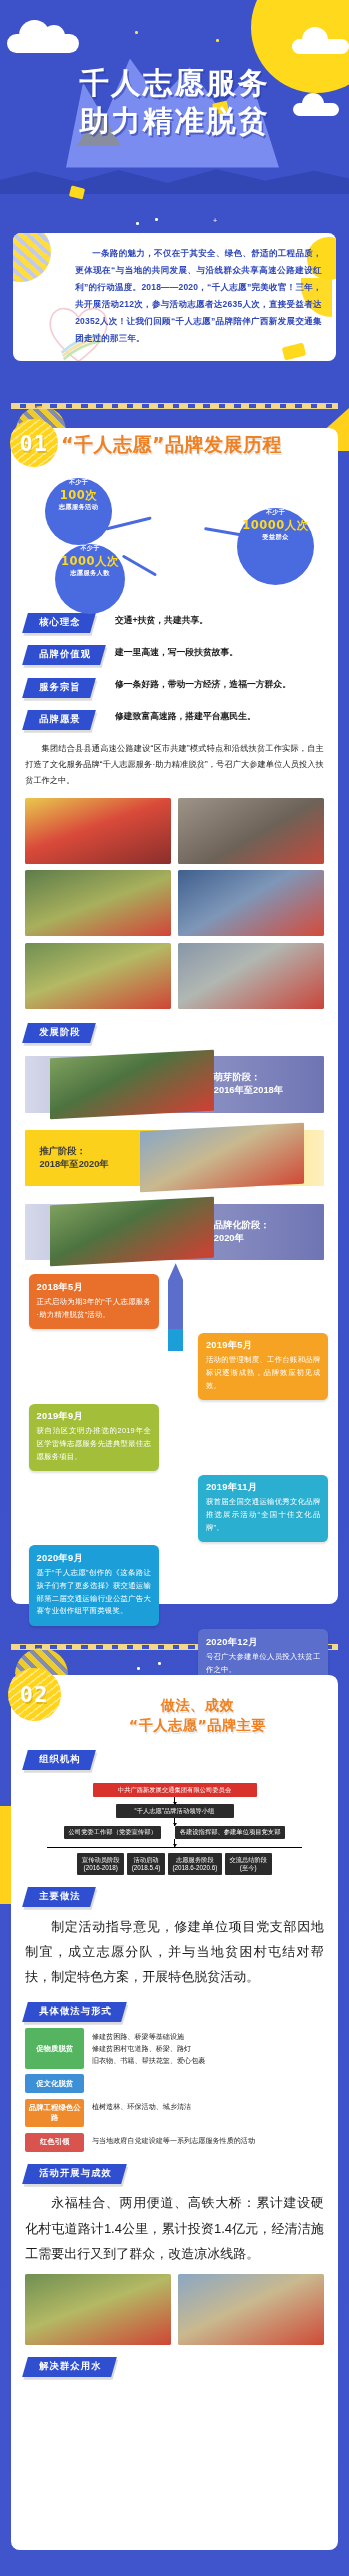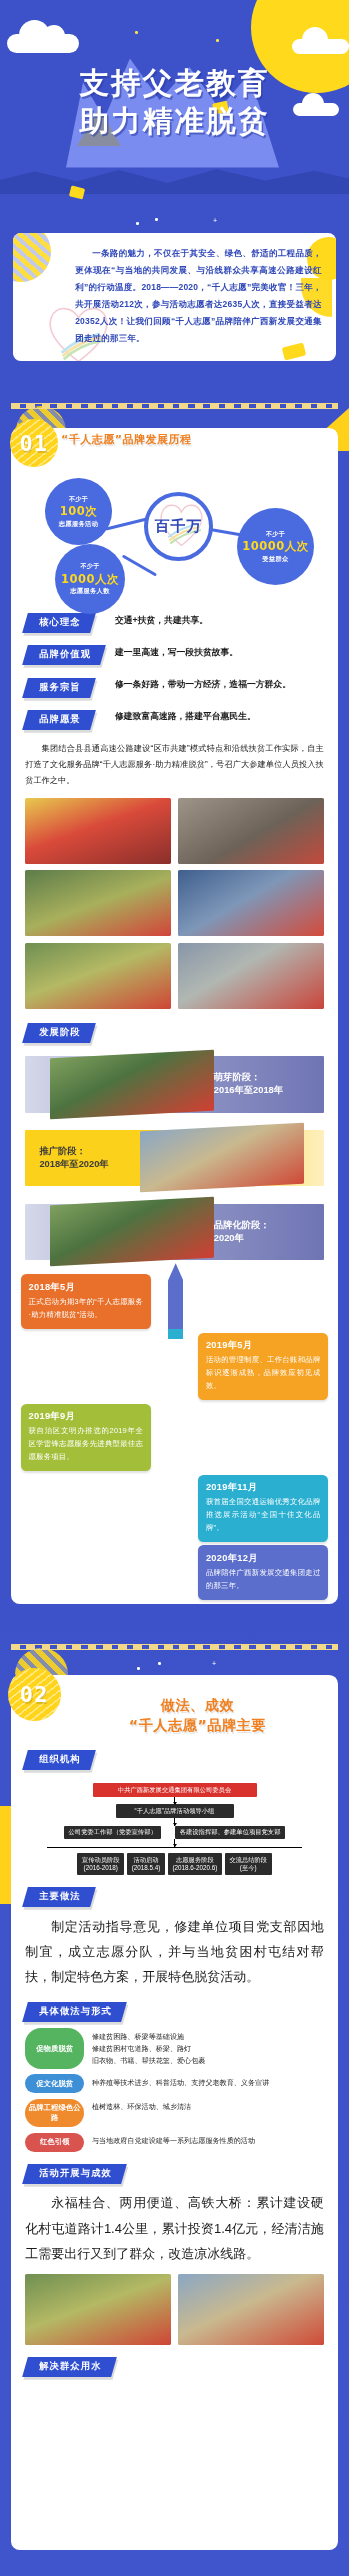--- a/index.html
+++ b/index.html
@@ -137,31 +137,31 @@
   .sec-badge .num {
     position: relative; z-index: 2; color: #fff; font-weight: 900; font-size: 22px;
     letter-spacing: 1.1px; font-family: "DejaVu Sans Mono", monospace;
     text-shadow: 1.1px 1.6px 0 rgba(0,0,0,.13);
   }
   .sec-badge .sheen {
     position: absolute; inset: 0; z-index: 1;
     background: repeating-linear-gradient(-38deg, rgba(255,255,255,.45) 0 1.6px, transparent 1.6px 6px);
   }
   .sec-title {
-    position: absolute; color: #f08020; font-weight: 900; font-size: 11px;
+    position: absolute; color: #f08020; font-weight: 900; font-size: 19px;
     letter-spacing: 0.5px; z-index: 8; text-shadow: 1.1px 1.6px 0 rgba(0,0,0,.10);
     font-family: "DejaVu Sans", sans-serif;
   }
 
   
   .hub { position: relative; width: 327px; height: 148px; }
   .hub .node {
     position: absolute; border-radius: 50%; background: #4a6ae0;
     display: flex; flex-direction: column; align-items: center;
-    justify-content: center; color: #fff; text-align: center; z-index: 3;
+    justify-content: flex-start; color: #fff; text-align: center; z-index: 3;
   }
   .node .small { font-size: 6px; font-weight: 700; letter-spacing: 0.3px; }
   .node .big { font-size: 11.5px; font-weight: 900; color: #ffd91c; letter-spacing: 0.5px;
                font-family: "DejaVu Sans", sans-serif; margin: 0.5px 0; }
   .node .lbl { font-size: 6.3px; font-weight: 700; letter-spacing: 0.3px; }
   .hub .center {
     position: absolute; left: 133px; top: 30px; width: 69px; height: 69px;
     border-radius: 50%; background: #fff; border: 4.9px solid #4a6ae0; z-index: 4;
     display: flex; align-items: center; justify-content: center; overflow: hidden;
   }
@@ -221,21 +221,21 @@
   }
   .stage .stext { position: absolute; z-index: 3; }
   .stage .stext .t1 { font-size: 9.3px; font-weight: 700; line-height: 1.45; }
   .stage .stext .t2 { font-size: 9.3px; font-weight: 700; line-height: 1.45; }
   .stage.purple .stext { color: #ffffff; right: 12px; text-align: left; width: 98px; }
   .stage.yellow .stext { color: #3b3b3b; left: 14.2px; text-align: left; width: 101px; }
   .stage.purple .sphoto { left: 25px; }
   .stage.yellow .sphoto { right: 19.7px; }
 
   
-  .tl { position: relative; width: 327px; }
+  .tl { position: relative; width: 327px; padding-left: 8px; }
   .tl-card {
     position: relative; width: 130px; border-radius: 5.5px; padding: 6.6px 7.7px 7.7px;
     color: #fff; box-shadow: 0 1.1px 2.2px rgba(0,0,0,.12); z-index: 2;
   }
   .tl-card .tdate { font-size: 9.3px; font-weight: 700; margin-bottom: 2.2px; letter-spacing: 0.3px; }
   .tl-card .tbody { font-size: 7.4px; line-height: 1.72; text-align: justify; letter-spacing: 0.2px; }
   .tl-row { display: flex; margin-bottom: 3.3px; }
   .tl-row.left { justify-content: flex-start; padding-left: 9.8px; }
   .tl-row.right { justify-content: flex-end; padding-right: 9.8px; }
   .arrow {
@@ -258,21 +258,21 @@
     border-left: 2.2px solid transparent; border-right: 2.2px solid transparent;
     border-top: 3.3px solid #000;
   }
   .hline { height: 0.8px; background: #000; }
 
   
   .pill-list { margin-top: 6.6px; }
   .pill-item { display: flex; align-items: stretch; margin-bottom: 5.5px; }
   .pill {
     flex: 0 0 59px; background: #5bbf6a; color: #fff; font-size: 7.4px;
-    font-weight: 700; border-radius: 16px; display: flex; align-items: center;
+    font-weight: 700; border-radius: 2px; display: flex; align-items: center;
     justify-content: center; padding: 4.4px 3.3px; text-align: center; line-height: 1.35;
   }
   .pill.green { background: #55b45f; }
   .pill.blue  { background: #3d8fd6; }
   .pill.orange{ background: #ef8b2c; }
   .pill.red   { background: #d9534f; }
   .pill-body {
     flex: 1; padding: 2.2px 0 2.2px 7.7px; font-size: 7.1px; line-height: 1.7; color: #222;
   }
   .pill-body .dash { display: block; }
@@ -300,21 +300,21 @@
   <div class="deco y-diamond d1"></div>
   <div class="deco y-diamond d2"></div>
   <div class="dotY" style="top:31px;left:135px;"></div>
   <div class="dotY" style="top:39px;left:216px;"></div>
   <div class="dotY" style="top:131px;left:219px;"></div>
   <div class="dotW" style="top:222px;left:136px;"></div>
   <div class="dotW" style="top:218px;left:155px;"></div>
   <div class="plusW" style="top:218px;left:213px;">+</div>
 
   <div class="hero-title">
-    <div class="l1">支持父老教育</div>
+    <div class="l1">千人志愿服务</div>
     <div class="l2">助力精准脱贫</div>
   </div>
 
   <div class="intro-card">
     <div class="intro-deco-l"></div>
     <div class="intro-deco-r1"></div>
     <div class="intro-deco-r2"></div>
     <svg class="intro-deco-heart" viewBox="0 0 130 120">
       <path d="M65 112 C20 78 6 52 16 30 C25 10 52 10 65 32 C78 10 105 10 114 30 C124 52 110 78 65 112 Z" fill="none" stroke="#e79aa8" stroke-width="3"></path>
       <path d="M34 96 Q62 70 104 62" stroke="#7ec8e3" stroke-width="5" fill="none"></path>
@@ -355,29 +355,20 @@
         <div class="big">10000人次</div>
         <div class="lbl">受益群众</div>
       </div>
 
       <div class="node" style="left:44px;top:82px;width:70px;height:70px;">
         <div class="small">不少于</div>
         <div class="big">1000人次</div>
         <div class="lbl">志愿服务人数</div>
       </div>
 
-      <div class="center">
-        <svg class="heartbg" viewBox="0 0 100 96">
-          <path d="M50 90 C14 62 4 40 13 23 C21 7 42 7 50 25 C58 7 79 7 87 23 C96 40 86 62 50 90 Z" fill="none" stroke="#e79aa8" stroke-width="2.5"></path>
-          <path d="M24 74 Q50 54 84 48" stroke="#7ec8e3" stroke-width="4" fill="none"></path>
-          <path d="M26 80 Q52 60 86 54" stroke="#f3c14a" stroke-width="4" fill="none"></path>
-          <path d="M28 86 Q54 66 88 60" stroke="#8ecb6a" stroke-width="4" fill="none"></path>
-        </svg>
-        <div class="ctext">百千万</div>
-      </div>
     </div>
 
     <div style="padding:2.2px 14.2px 0 14.2px;">
       <div class="concept-row">
         <div class="lwrap"><div class="plabel"><span>核心理念</span></div></div>
         <div class="ctext">交通+扶贫，共建共享。</div>
       </div>
       <div class="concept-row">
         <div class="lwrap"><div class="plabel"><span>品牌价值观</span></div></div>
         <div class="ctext">建一里高速，写一段扶贫故事。</div>
@@ -466,26 +457,33 @@
       </div>
 
       <div class="tl-row right">
         <div class="arrow" style="background:#2aafd0;left:157px;top:-3.3px;height:68px;"></div>
         <div class="tl-card" style="background:#2aafd0">
           <div class="tdate">2019年11月</div>
           <div class="tbody">获首届全国交通运输优秀文化品牌推选展示活动“全国十佳文化品牌”。</div>
         </div>
       </div>
 
+      <div class="tl-row left">
+        <div class="tl-card" style="background:#1c9fd8">
+          <div class="tdate">2020年9月</div>
+          <div class="tbody">基于“千人志愿”创作的《这条路让孩子们有了更多选择》获交通运输部第二届交通运输行业公益广告大赛专业创作组平面类银奖。</div>
+        </div>
+        <div class="arrow" style="background:#1c9fd8;left:157px;top:0;height:77px;"></div>
+      </div>
 
       <div class="tl-row right">
         <div class="arrow" style="background:#5b6ecb;left:157px;top:-11px;height:66px;"></div>
         <div class="tl-card" style="background:#5b6ecb">
           <div class="tdate">2020年12月</div>
-          <div class="tbody">品牌陪伴广西新发展交通集团走过的那三年。</div>
+          <div class="tbody">号召广大参建单位人员投入扶贫工作之中。</div>
         </div>
       </div>
     </div>
     <div class="footer-space"></div>
   </div>
 
   <div class="road-dash" style="top:1644px;"></div>
   <div class="stripe-ball" style="top:1648px;left:15.3px;width:53px;height:53px;opacity:.9;"></div>
   <div class="dotW" style="top:1667px;left:137px;"></div>
   <div class="dotW" style="top:1662px;left:158px;"></div>
@@ -555,23 +553,20 @@
           <div class="pill-item">
             <div class="pill green">促物质脱贫</div>
             <div class="pill-body">
               <span class="dash">修建贫困路、桥梁等基础设施</span>
               <span class="dash">修建贫困村屯道路、桥梁、路灯</span>
               <span class="dash">旧衣物、书籍、帮扶花篮、爱心包裹</span>
             </div>
           </div>
           <div class="pill-item">
             <div class="pill blue">促文化脱贫</div>
-            <div class="pill-body">
-              <span class="dash">种养殖等技术进乡、科普活动、支持父老教育、义务宣讲</span>
-            </div>
           </div>
           <div class="pill-item">
             <div class="pill orange">品牌工程绿色公路</div>
             <div class="pill-body">
               <span class="dash">植树造林、环保活动、城乡清洁</span>
             </div>
           </div>
           <div class="pill-item">
             <div class="pill red">红色引领</div>
             <div class="pill-body">

